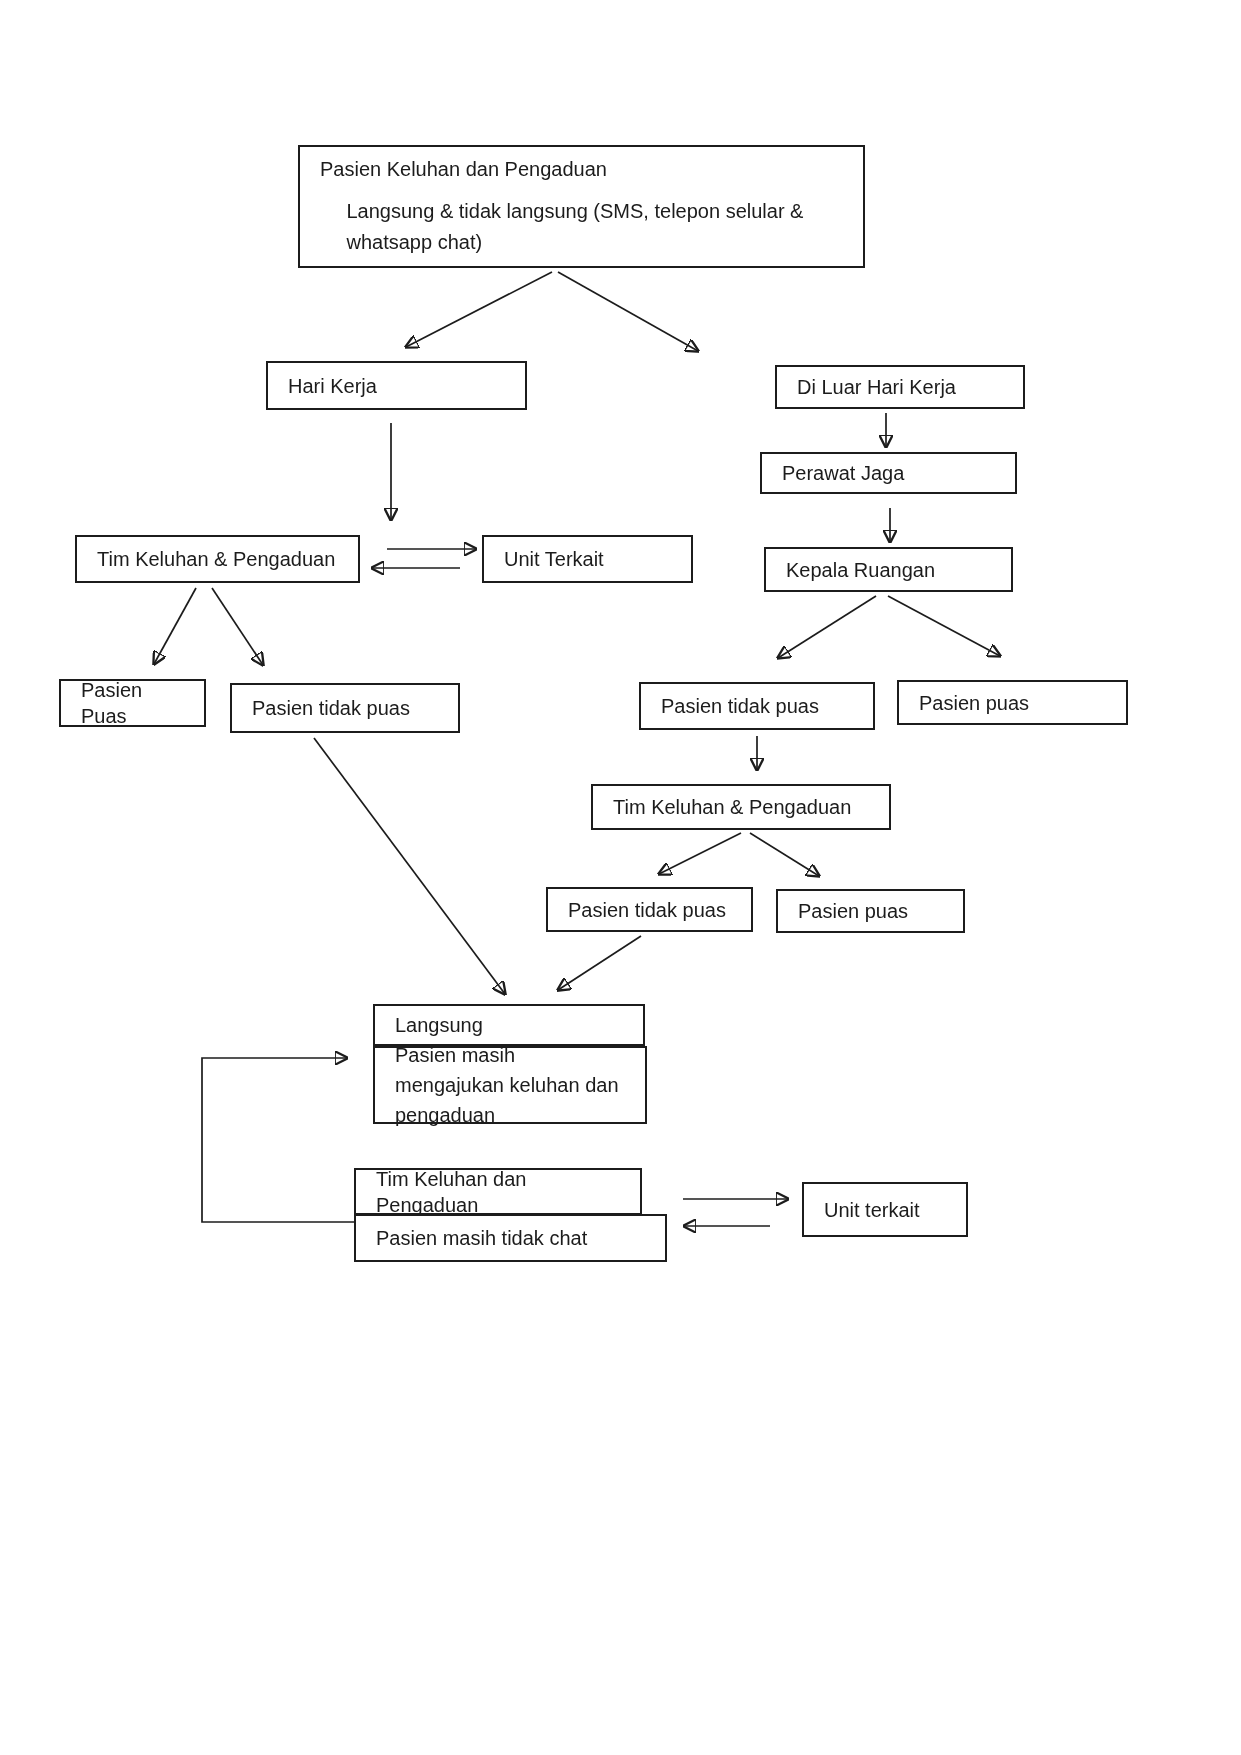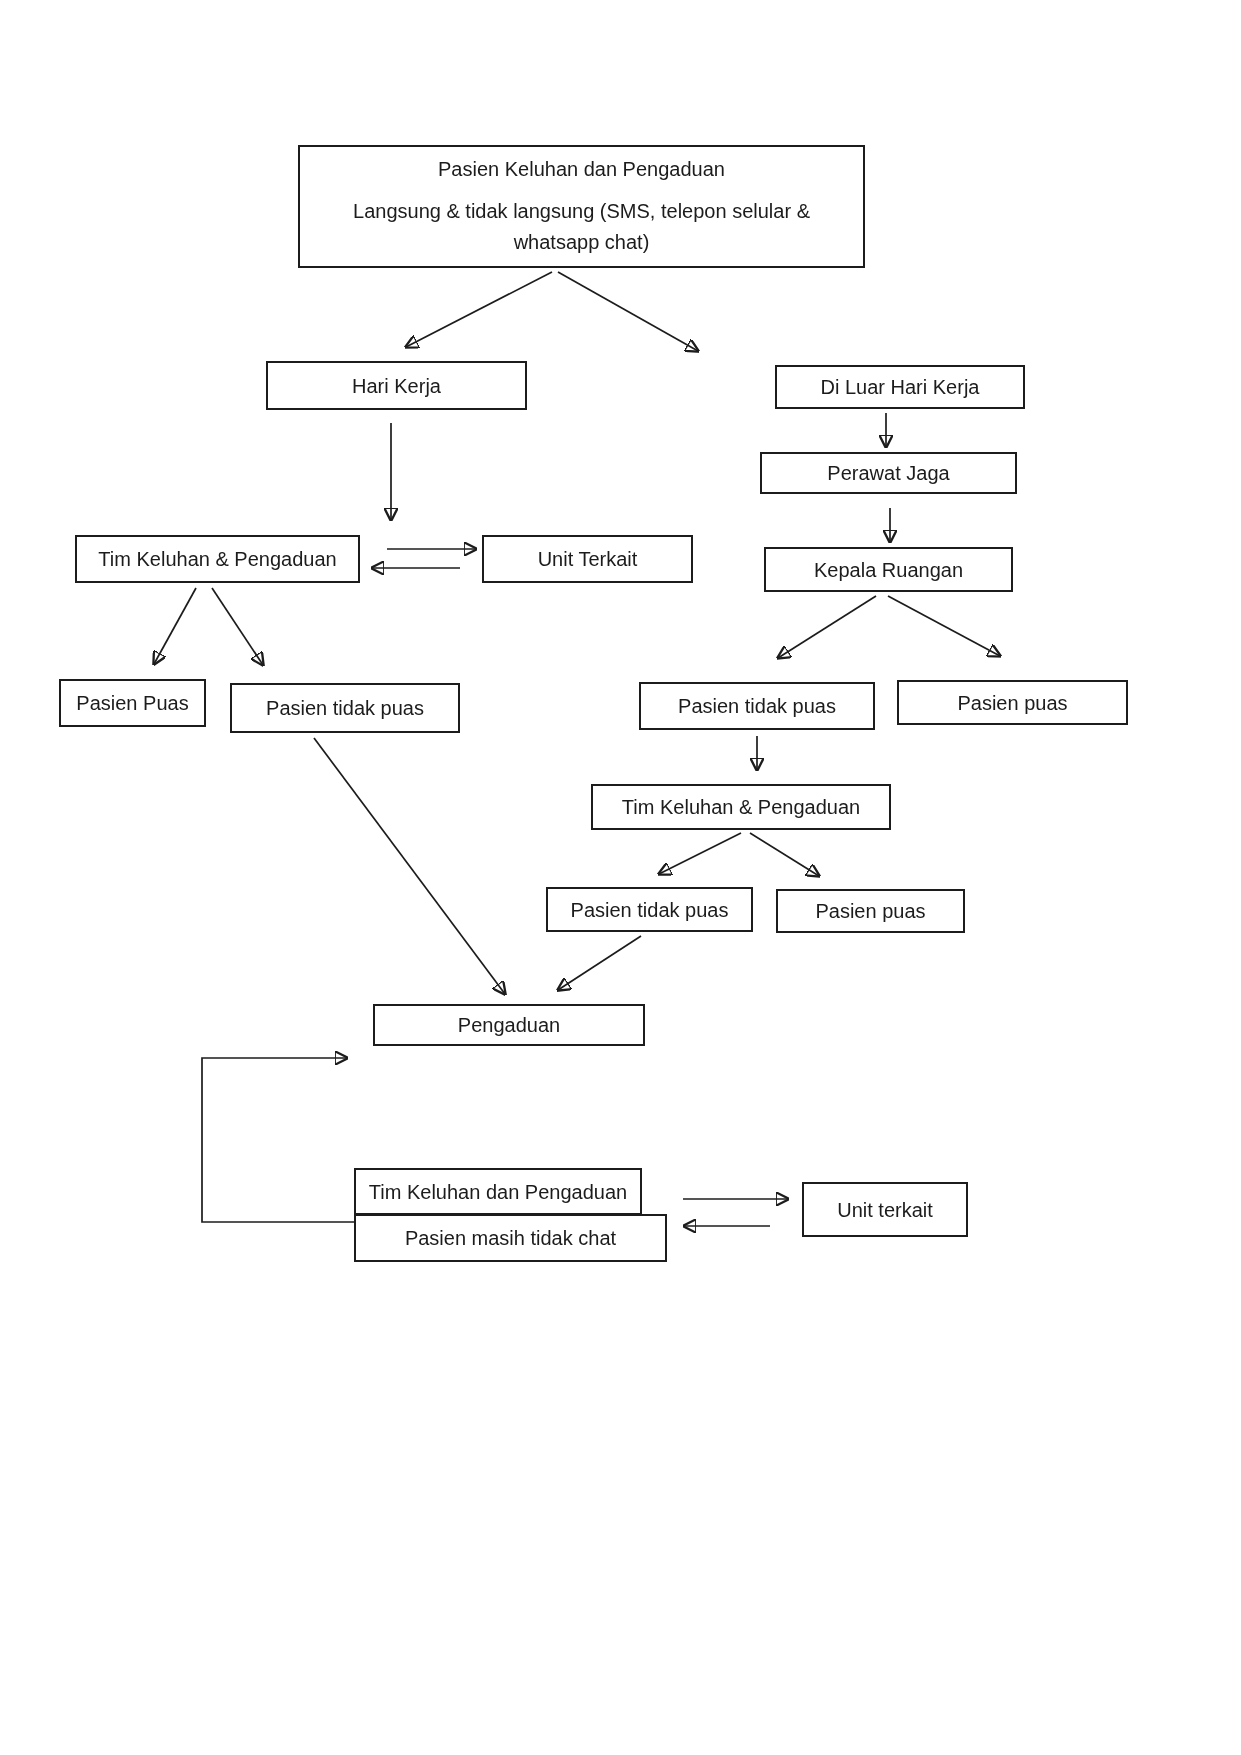--- a/index.html
+++ b/index.html
@@ -13,21 +13,21 @@
   }
   #title {
     position:absolute; top:78px; left:0; width:1241px;
     text-align:center; font-weight:bold; font-size:22px;
     letter-spacing:-0.2px; white-space:nowrap;
   }
   .node {
     position:absolute; box-sizing:border-box;
     border:2px solid var(--ink); background:var(--page);
     display:flex; align-items:center; justify-content:center;
-    text-align:center; font-size:20px; line-height:1.3; padding:2px 4px;
+    font-size:20px; line-height:1.3; padding:2px 20px;
   }
   .node .inner { width:100%; }
   
   #n-start { left:298px; top:145px; width:567px; height:123px; display:block; padding-top:9px; }
   #n-start .t1 { margin-bottom:14px; }
   #n-start .t2 { max-width:470px; margin:2px auto; line-height:1.55; }
   
   #n-hari-kerja          { left:266px; top:361px; width:261px; height:49px; }
   #n-di-luar-hari-kerja  { left:755px; top:365px; width:250px; height:44px;margin-left:20px; }
   
@@ -139,23 +139,26 @@
 
   <div class="node" id="n-pasien-tidak-puas-mid">
     <div class="inner">Pasien tidak puas</div>
   </div>
 
   <div class="node" id="n-pasien-puas-mid">
     <div class="inner">Pasien puas</div>
   </div>
 
   <div class="node" id="n-manajeman">
-    <div class="inner">Pengaduan</div>
+    <div class="inner">Langsung</div>
   </div>
 
+  <div class="node" id="n-pasien-masih-mengajukan">
+    <div class="inner">Pasien masih mengajukan keluhan dan pengaduan</div>
+  </div>
 
   <div class="node" id="n-tim-keluhan-3">
     <div class="inner">Tim Keluhan dan Pengaduan</div>
   </div>
 
   <div class="node" id="n-pasien-masih-tidak-puas">
     <div class="inner">Pasien masih tidak chat</div>
   </div>
 
   <div class="node" id="n-unit-terkait-2">

